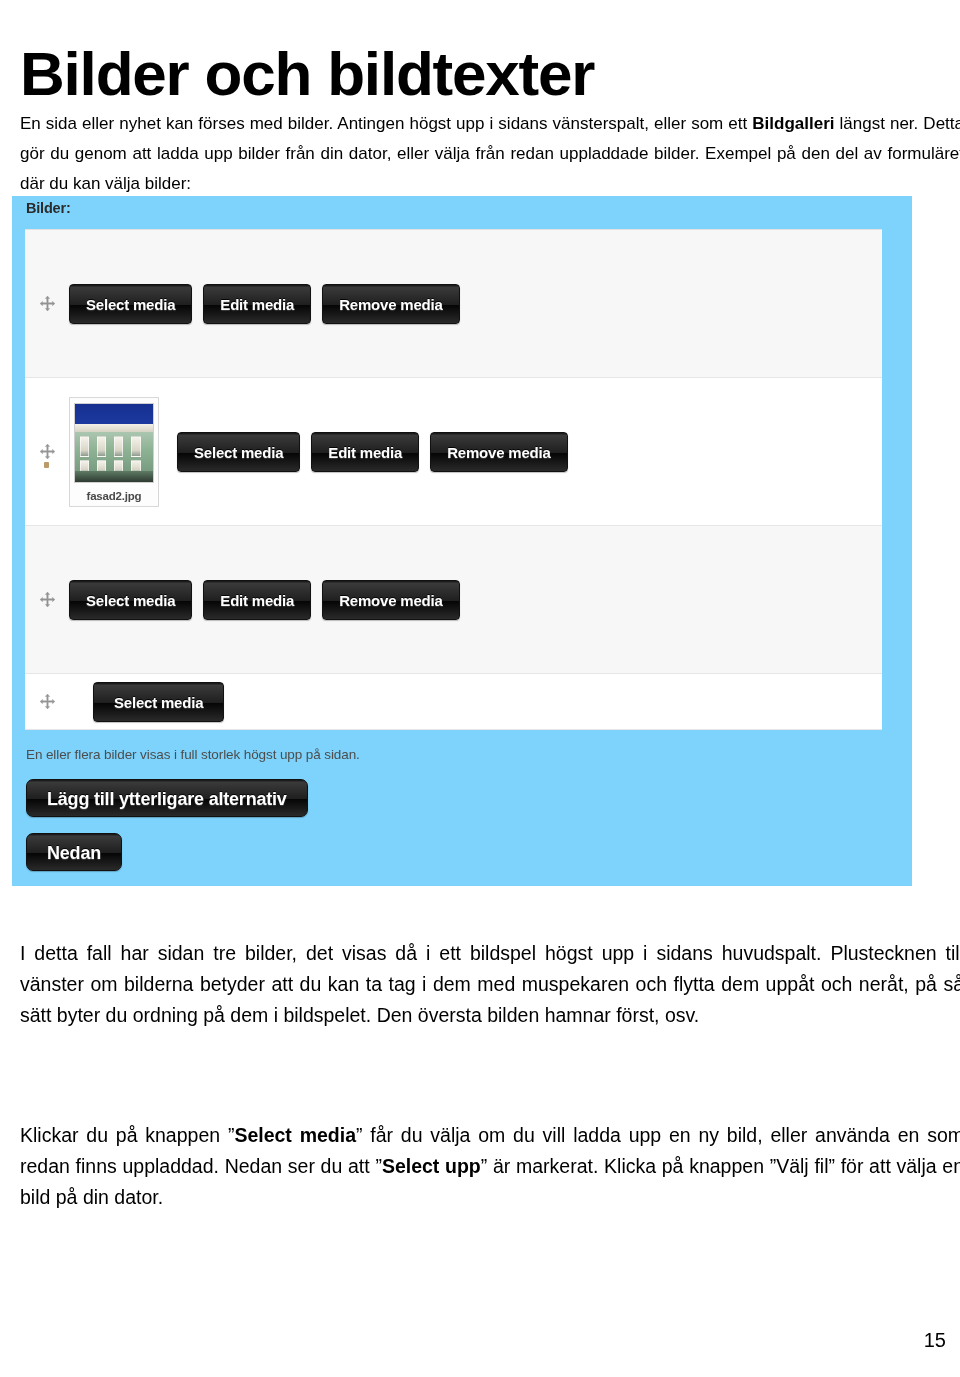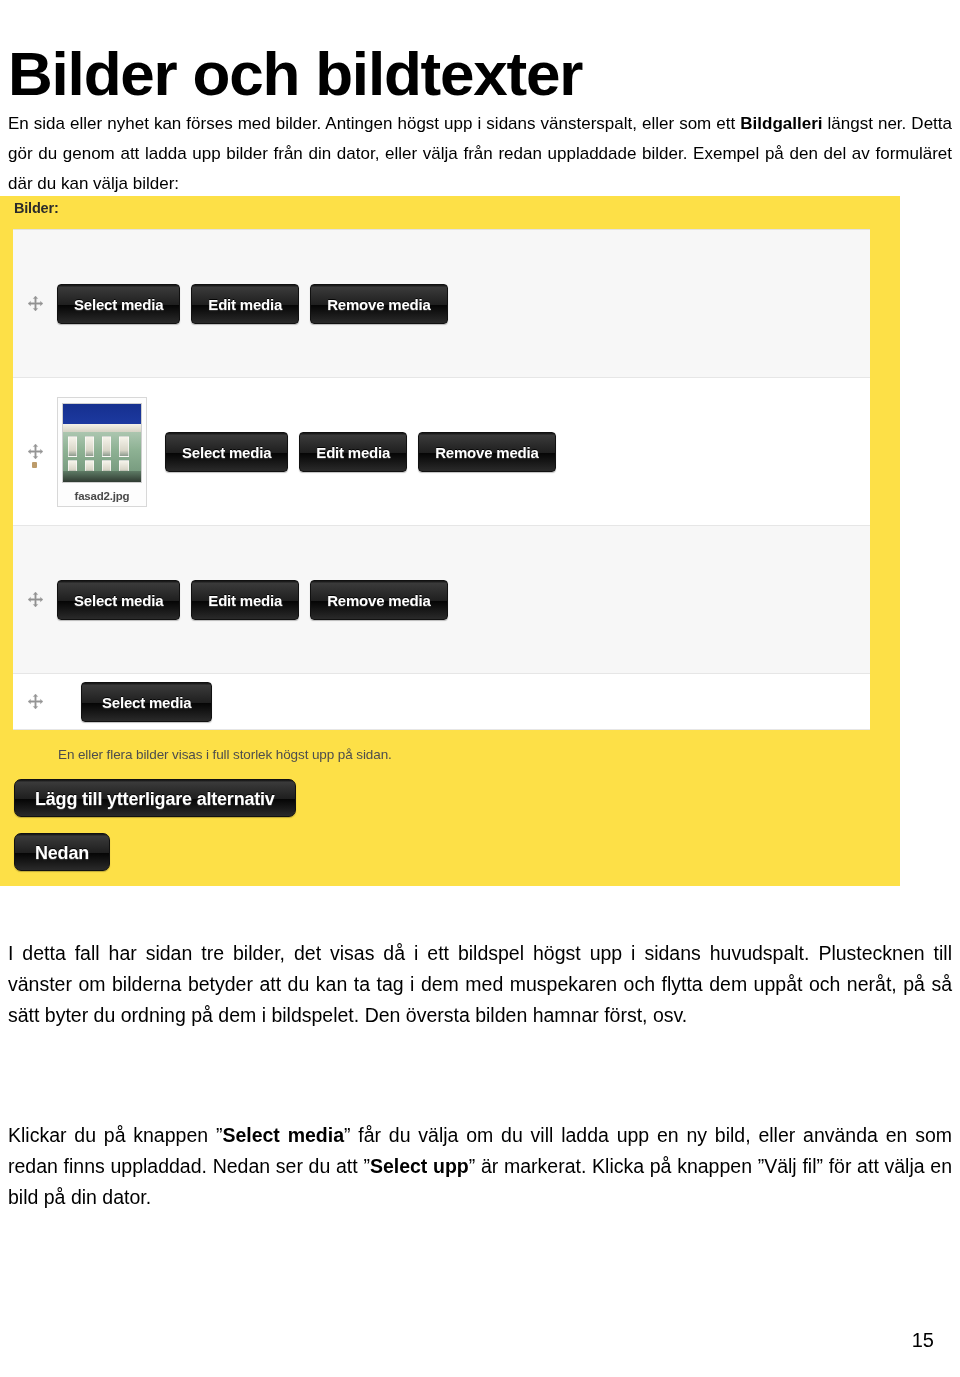--- a/index.html
+++ b/index.html
@@ -11,21 +11,21 @@
     width: 960px;
     height: 1377px;
     position: relative;
     font-family: "Liberation Sans", sans-serif;
     color: #000000;
     overflow: hidden;
   }
 
   .page {
     position: absolute;
-    left: 0; top: 0;
+    left: 12px; top: 0;
     width: 948px;
     height: 1377px;
   }
 
   
   .doc-title {
     position: absolute;
     left: 8px;
     top: -2px;
     font-size: 62px;
@@ -48,21 +48,21 @@
   }
   .intro b { font-weight: bold; }
 
   
   .shot {
     position: absolute;
     left: 0px;
     top: 196px;
     width: 900px;
     height: 690px;
-    background: #fde047;
+    background: #7dd3fc;
   }
   .shot-label {
     position: absolute;
     left: 14px;
     top: 4px;
     font-size: 14.5px;
     font-weight: bold;
     color: #2b2b2b;
     letter-spacing: -0.2px;
   }
@@ -169,21 +169,20 @@
 
   .row-short .btn-group { margin-left: 24px; }
 
   .help-text {
     position: absolute;
     left: 14px;
     top: 551px;
     font-size: 13.5px;
     color: #4d4d4d;
     letter-spacing: -0.1px;
-    margin-left: 44px;
   }
   .action-more {
     position: absolute;
     left: 14px;
     top: 583px;
   }
   .action-save {
     position: absolute;
     left: 14px;
     top: 637px;

